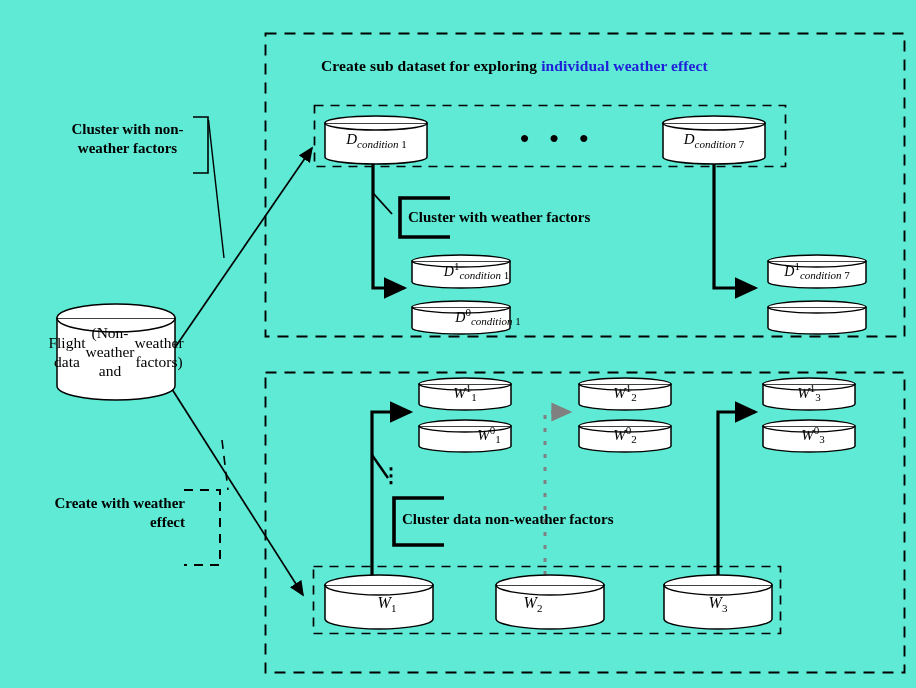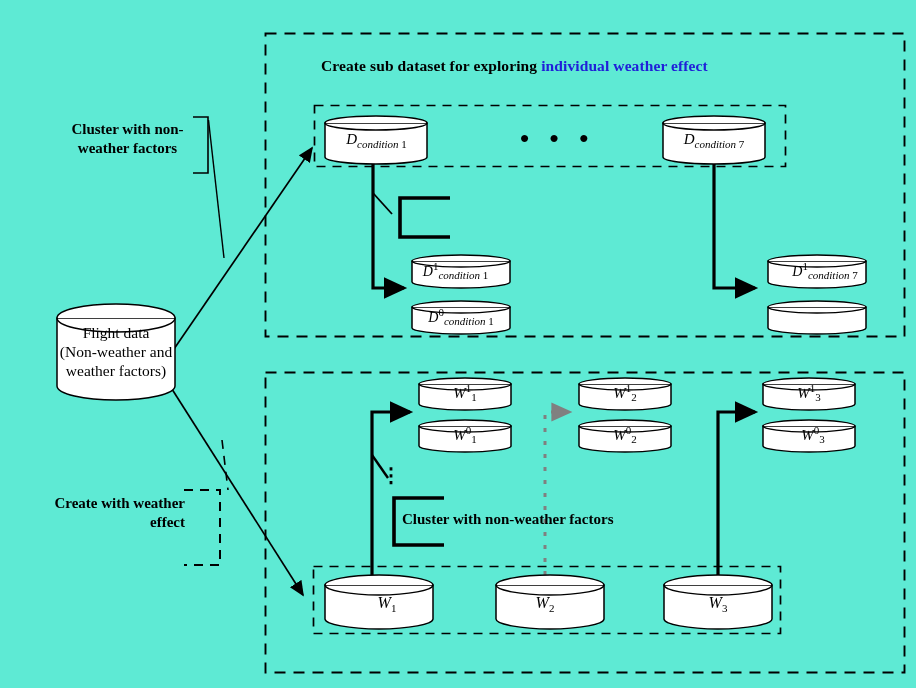--- a/index.html
+++ b/index.html
@@ -17,21 +17,21 @@
            display:flex;align-items:center;justify-content:center;
            font-family:"Liberation Serif",serif;font-size:15px;color:#000;
            pointer-events:none;}
   .cyl-txt i{font-style:italic;}
   .sub{font-style:italic;font-size:11px;vertical-align:-0.32em;letter-spacing:0;}
   .sub-up{font-style:normal;font-size:11px;vertical-align:0.5em;}
   .num{font-style:normal;}
   .dots{position:absolute;font-size:26px;font-weight:bold;letter-spacing:7px;color:#000;}
   .vdots{position:absolute;font-size:20px;font-weight:bold;color:#000;line-height:.55;}
   .fd-txt{position:absolute;left:0;top:0;width:100%;height:100%;
-          display:flex;flex-direction:column;align-items:center;justify-content:center;
+          display:flex;flex-direction:row;align-items:center;justify-content:center;
           font-family:"Liberation Serif",serif;font-size:15.5px;color:#000;line-height:1.22;
           pointer-events:none;text-align:center;}
 </style>
 </head>
 <body>
 
 <div id="stage">
 
   <svg id="svgroot" viewBox="0 0 916 688">
     <defs>
@@ -181,21 +181,22 @@
   <div class="lbl bold-serif side-lbl" style="left:60px;top:120px;width:135px;">
     <span>Cluster with non-</span><br>
     <span>weather factors</span>
   </div>
 
   <div class="lbl bold-serif side-lbl" style="left:42px;top:494px;width:143px;text-align:right;">
     <span>Create with weather</span><br>
     <span>effect</span>
   </div>
 
-  <div class="lbl bold-serif callout-lbl" style="left:402px;top:511px;">Cluster with non-weather factors</div>
+  <div class="lbl bold-serif callout-lbl" style="left:408px;top:209px;">Cluster with weather factors</div>
+  <div class="lbl bold-serif callout-lbl" style="left:402px;top:511px;">Cluster data non-weather factors</div>
 
   <div style="position:absolute;left:55px;top:303px;width:122px;height:99px;">
     <div class="fd-txt">
       <span>Flight data</span>
       <span>(Non-weather and</span>
       <span>weather factors)</span>
     </div>
   </div>
 
   <div style="position:absolute;left:325px;top:116px;width:103px;height:48px;">
@@ -205,43 +206,43 @@
   </div>
 
   <div style="position:absolute;left:663px;top:116px;width:102px;height:48px;">
     <div class="cyl-txt">
         <span><i>D</i><span class="sub">condition</span><span class="sub num">&nbsp;</span><span class="sub num">7</span></span>
       </div>
   </div>
 
   <div class="dots" style="left:520px;top:124px;">• • •</div>
 
-  <div style="position:absolute;left:396px;top:253px;width:119px;height:35px;">
+  <div style="position:absolute;left:417px;top:253px;width:119px;height:35px;">
     <div class="cyl-txt" style="font-size:14px;">
         <span><i>D</i><span class="sub-up">1</span><span class="sub">condition</span><span class="sub num">&nbsp;</span><span class="sub num">1</span></span>
       </div>
   </div>
   <div style="position:absolute;left:412px;top:299px;width:98px;height:35px;">
-    <div class="cyl-txt" style="font-size:14px;">
+    <div class="cyl-txt" style="font-size:14px;padding-left:27px;">
         <span><i>D</i><span class="sub-up">0</span><span class="sub">condition</span><span class="sub num">&nbsp;</span><span class="sub num">1</span></span>
       </div>
   </div>
 
-  <div style="position:absolute;left:768px;top:253px;width:98px;height:35px;margin-left:8px;">
+  <div style="position:absolute;left:768px;top:253px;width:98px;height:35px;">
     <div class="cyl-txt" style="font-size:14px;">
         <span><i>D</i><span class="sub-up">1</span><span class="sub">condition</span><span class="sub num">&nbsp;</span><span class="sub num">7</span></span>
       </div>
   </div>
 
   <div style="position:absolute;left:419px;top:376px;width:92px;height:34px;">
     <div class="cyl-txt">
         <span><i>W</i><span class="sub-up">1</span><span class="sub num">1</span></span>
       </div>
   </div>
-  <div style="position:absolute;left:419px;top:418px;width:92px;height:34px;">
+  <div style="position:absolute;left:419px;top:418px;width:92px;height:34px;padding-left:48px;">
     <div class="cyl-txt">
         <span><i>W</i><span class="sub-up">0</span><span class="sub num">1</span></span>
       </div>
   </div>
 
   <div style="position:absolute;left:579px;top:376px;width:92px;height:34px;">
     <div class="cyl-txt">
         <span><i>W</i><span class="sub-up">1</span><span class="sub num">2</span></span>
       </div>
   </div>
@@ -260,21 +261,21 @@
     <div class="cyl-txt">
         <span><i>W</i><span class="sub-up">0</span><span class="sub num">3</span></span>
       </div>
   </div>
 
   <div style="position:absolute;left:325px;top:578px;width:124px;height:51px;">
     <div class="cyl-txt" style="font-size:16px;">
         <span><i>W</i><span class="sub num">1</span></span>
       </div>
   </div>
-  <div style="position:absolute;left:491px;top:578px;width:108px;height:51px;">
+  <div style="position:absolute;left:479px;top:578px;width:108px;height:51px;">
     <div class="cyl-txt" style="font-size:16px;">
         <span><i>W</i><span class="sub num">2</span></span>
       </div>
   </div>
   <div style="position:absolute;left:664px;top:578px;width:108px;height:51px;">
     <div class="cyl-txt" style="font-size:16px;">
         <span><i>W</i><span class="sub num">3</span></span>
       </div>
   </div>
 

